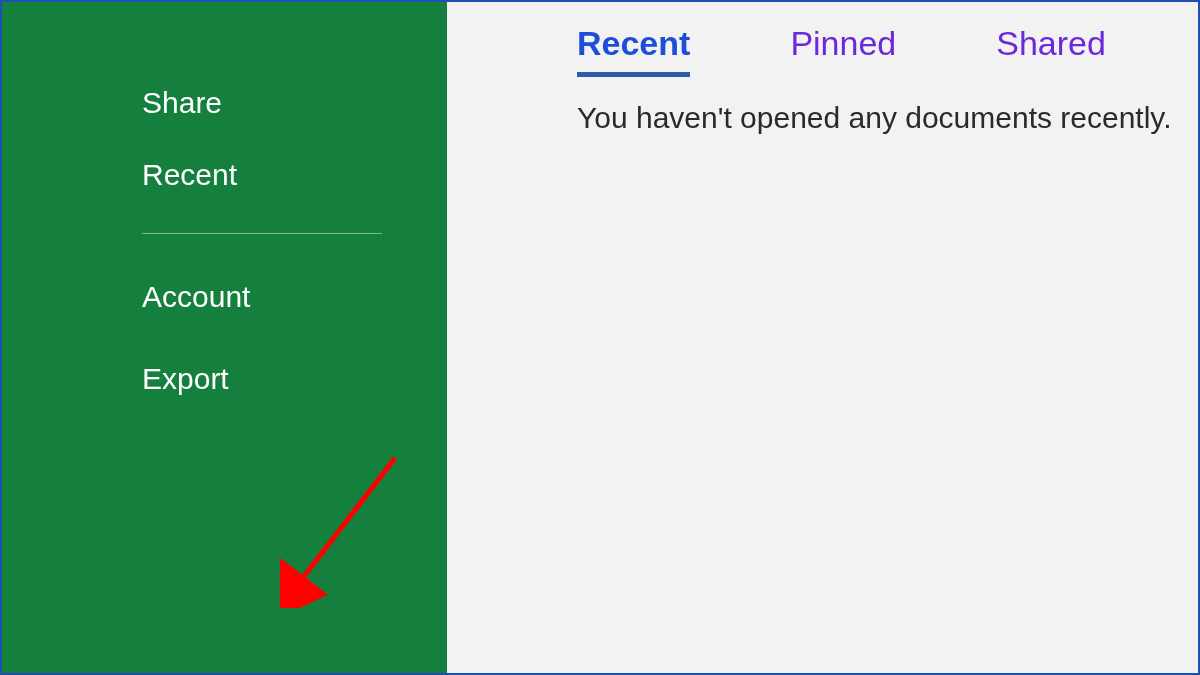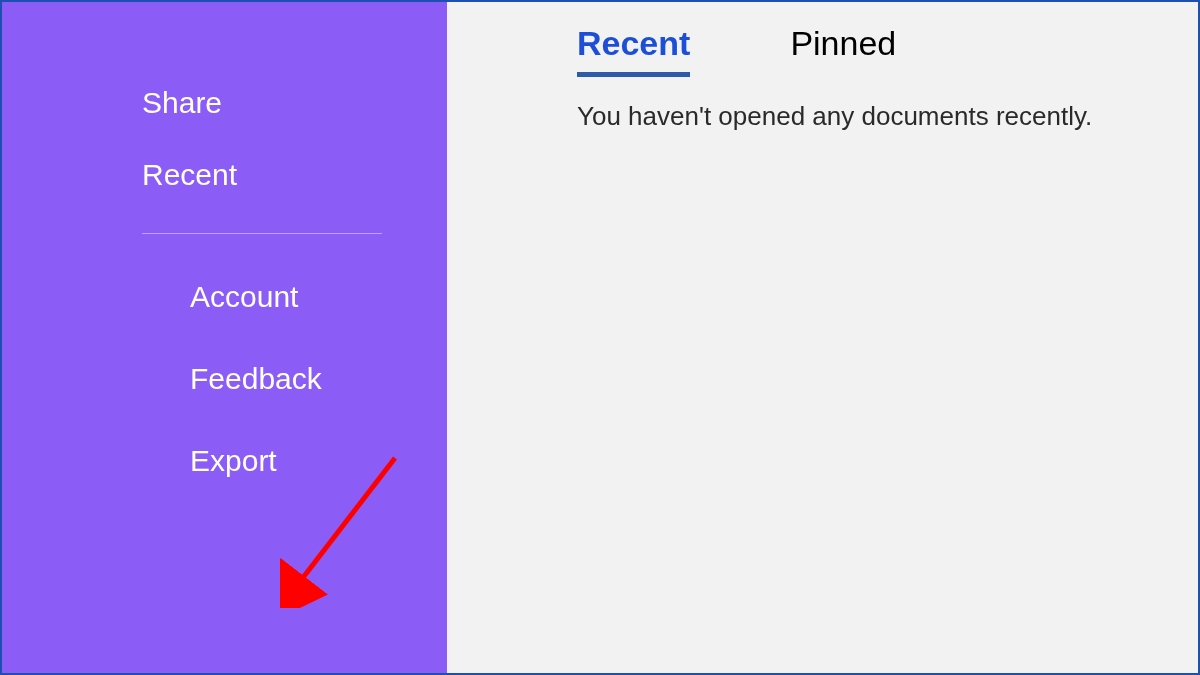--- a/index.html
+++ b/index.html
@@ -15,77 +15,76 @@
       position: relative;
       border: 2px solid #1e4fb3;
     }
     .container {
       display: flex;
       width: 100%;
       height: 100%;
     }
     .sidebar {
       width: 445px;
-      background-color: #8b5cf6;
+      background-color: #15803d;
       padding-top: 65px;
       padding-left: 140px;
       position: relative;
     }
     .sidebar-item {
       color: #ffffff;
       font-size: 30px;
       font-weight: 400;
       padding: 19px 0;
       cursor: pointer;
     }
     .divider {
       border: none;
       border-top: 1px solid rgba(255,255,255,0.45);
       margin: 22px 0 22px 0;
       width: 240px;
     }
     .sidebar-group2 .sidebar-item {
       padding: 24px 0;
-      margin-left: 48px;
     }
     .main {
       flex: 1;
       background-color: #f2f2f2;
       padding-top: 22px;
       padding-left: 130px;
       overflow: hidden;
       white-space: nowrap;
     }
     .tabs {
       display: flex;
       gap: 100px;
       margin-bottom: 28px;
     }
     .tab {
       font-size: 34px;
-      color: #000000;
+      color: #6d28d9;
       cursor: pointer;
       padding-bottom: 10px;
       position: relative;
     }
     .tab.active {
       color: #1d4ed8;
       font-weight: 700;
     }
     .tab.active::after {
       content: '';
       position: absolute;
       bottom: -4px;
       left: 0;
       width: 100%;
       height: 5px;
       background-color: #2d5ba8;
     }
     .empty-message {
-      font-size: 26px;
+      font-size: 30px;
       color: #2a2a2a;
       font-weight: 400;
     }
     .arrow {
       position: absolute;
       left: 278px;
       top: 446px;
       pointer-events: none;
     }
   </style>
@@ -101,35 +100,35 @@
       <div class="sidebar-item">
         <span>Recent</span>
       </div>
     </div>
     <hr class="divider">
     <div class="sidebar-group2">
       <div class="sidebar-item">
         <span>Account</span>
       </div>
       <div class="sidebar-item">
-        <span>Feedback</span>
-      </div>
-      <div class="sidebar-item">
         <span>Export</span>
       </div>
     </div>
   </div>
 
   <div class="main">
     <div class="tabs">
       <div class="tab active">
         <span>Recent</span>
       </div>
       <div class="tab">
         <span>Pinned</span>
+      </div>
+      <div class="tab">
+        <span>Shared</span>
       </div>
     </div>
     <div class="empty-message">You haven't opened any documents recently.</div>
   </div>
 </div>
 
 <svg class="arrow" width="130" height="160" viewBox="0 0 130 160">
   <defs>
     <marker id="arrowhead" markerWidth="12" markerHeight="12" refX="3" refY="6" orient="auto">
       <polygon points="0 0, 12 6, 0 12" fill="#ff0000"></polygon>

